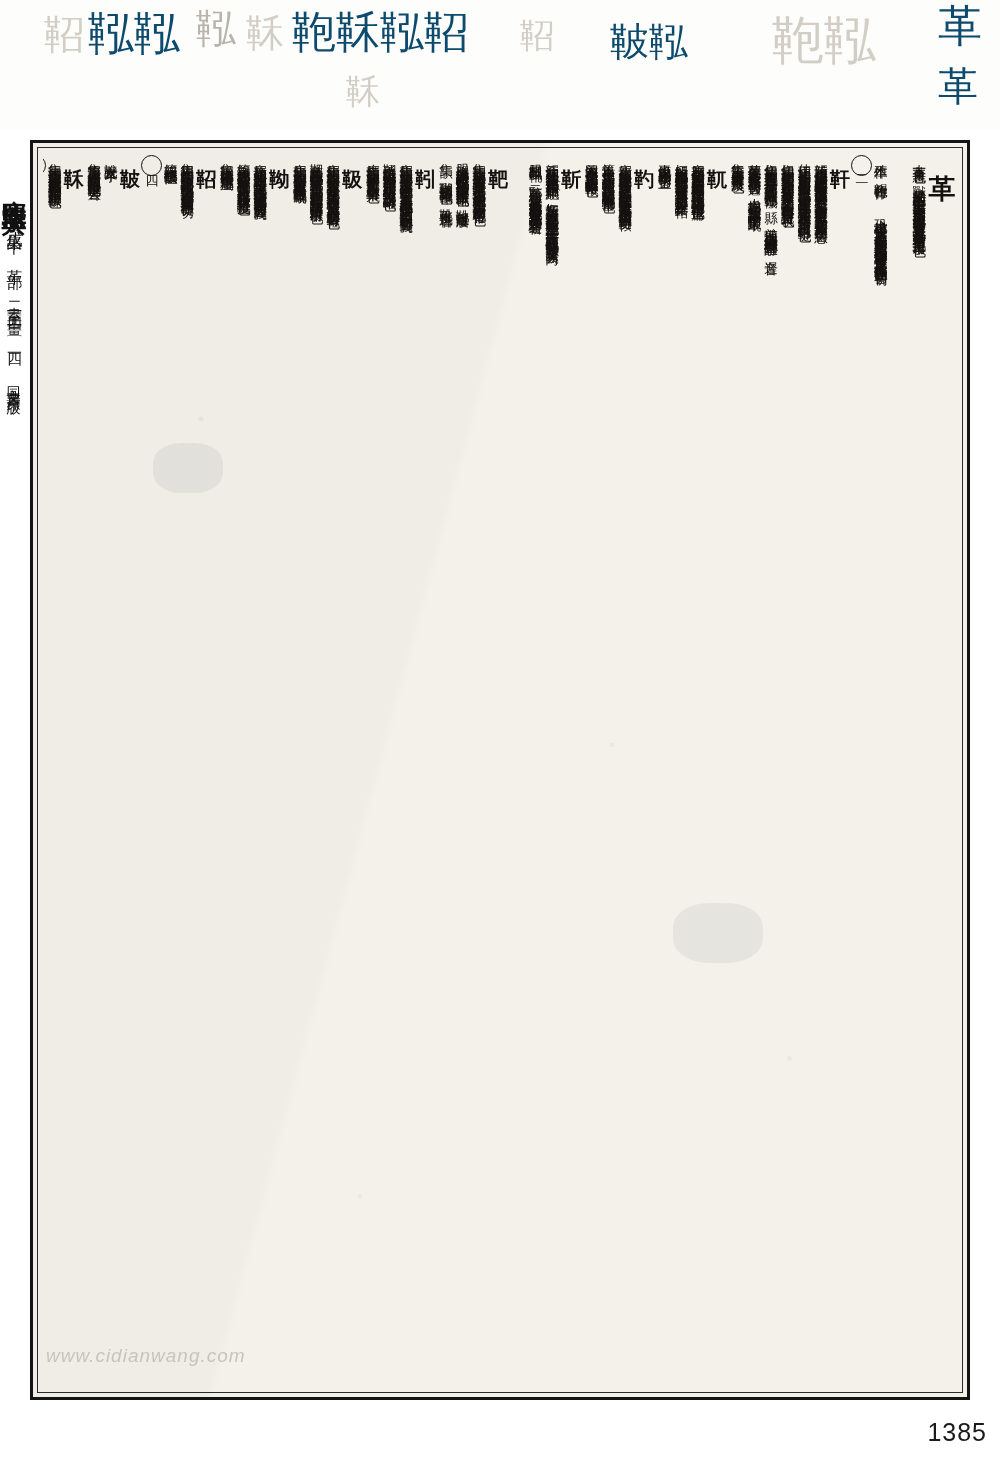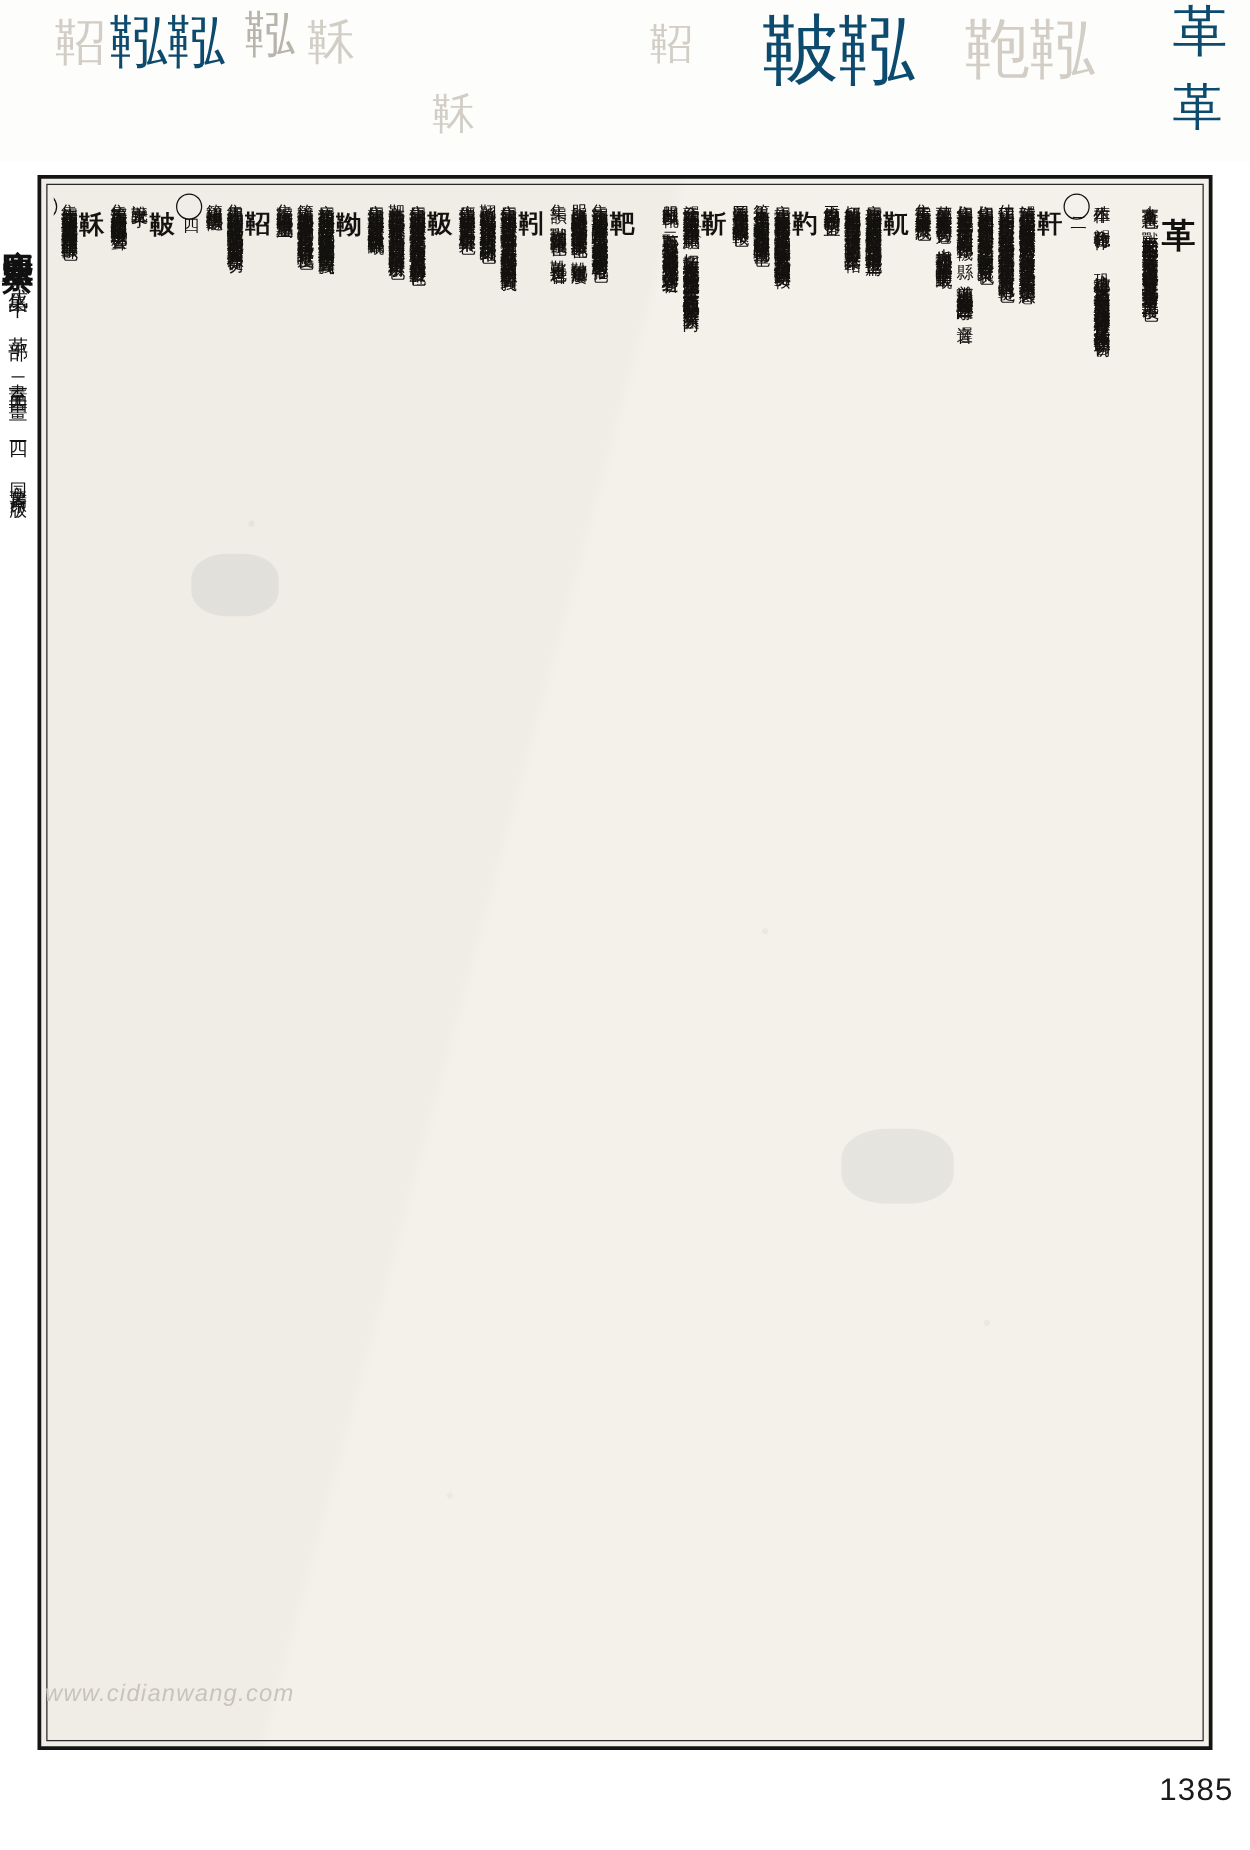--- a/index.html
+++ b/index.html
@@ -105,21 +105,21 @@
   .circ{
     display:inline-block;
     border:1.6px solid #111;border-radius:50%;
     width:19px;height:19px;line-height:17px;
     text-align:center;font-size:13px;
     margin:2px 0;
   }
 
   
   .watermark{
-    position:absolute;left:36px;top:1345px;
+    position:absolute;left:46px;top:1345px;
     font-family:"Liberation Sans", sans-serif;
     font-size:19px;color:#c9c4bb;letter-spacing:1px;
     font-style:italic;
   }
   .pagenum{
     position:absolute;right:13px;top:1418px;
     font-family:"Liberation Sans", sans-serif;
     font-size:25px;color:#1a1a1a;letter-spacing:1px;
   }
   .smudge{
@@ -127,23 +127,24 @@
     pointer-events:none;
   }
 </style>
 </head>
 <body>
 
 <div class="seal-band" id="sealBand">
     <div class="seal" style="left: 88px; top: 10px; font-size: 46px;">鞃鞃</div>
     <div class="seal vfaint" style="left: 44px; top: 14px; font-size: 40px;">鞀</div>
     <div class="seal faint" style="left: 196px; top: 8px; font-size: 40px;">鞃</div>
+    <div class="seal" style="left: 292px; top: 10px; font-size: 44px;">鞄鞂鞃鞀</div>
     <div class="seal vfaint" style="left: 246px; top: 14px; font-size: 38px;">鞂</div>
     <div class="seal vfaint" style="left: 520px; top: 18px; font-size: 34px;">鞀</div>
-    <div class="seal" style="left: 610px; top: 10px; font-size: 61px;">鞁鞃</div>
+    <div class="seal" style="left: 610px; top: 22px; font-size: 39px;">鞁鞃</div>
     <div class="seal vfaint" style="left: 772px; top: 14px; font-size: 52px;">鞄鞃</div>
     <div class="seal" style="left: 938px; top: 4px; font-size: 44px;">革</div>
     <div class="seal" style="left: 938px; top: 66px; font-size: 40px;">革</div>
     <div class="seal vfaint" style="left: 346px; top: 74px; font-size: 34px;">鞂</div>
   </div>
 
 <div class="spine">
   <div class="blk t1">康熙字典</div>
   <div class="blk t2">戌集中</div>
   <div class="blk t3">革部</div>

